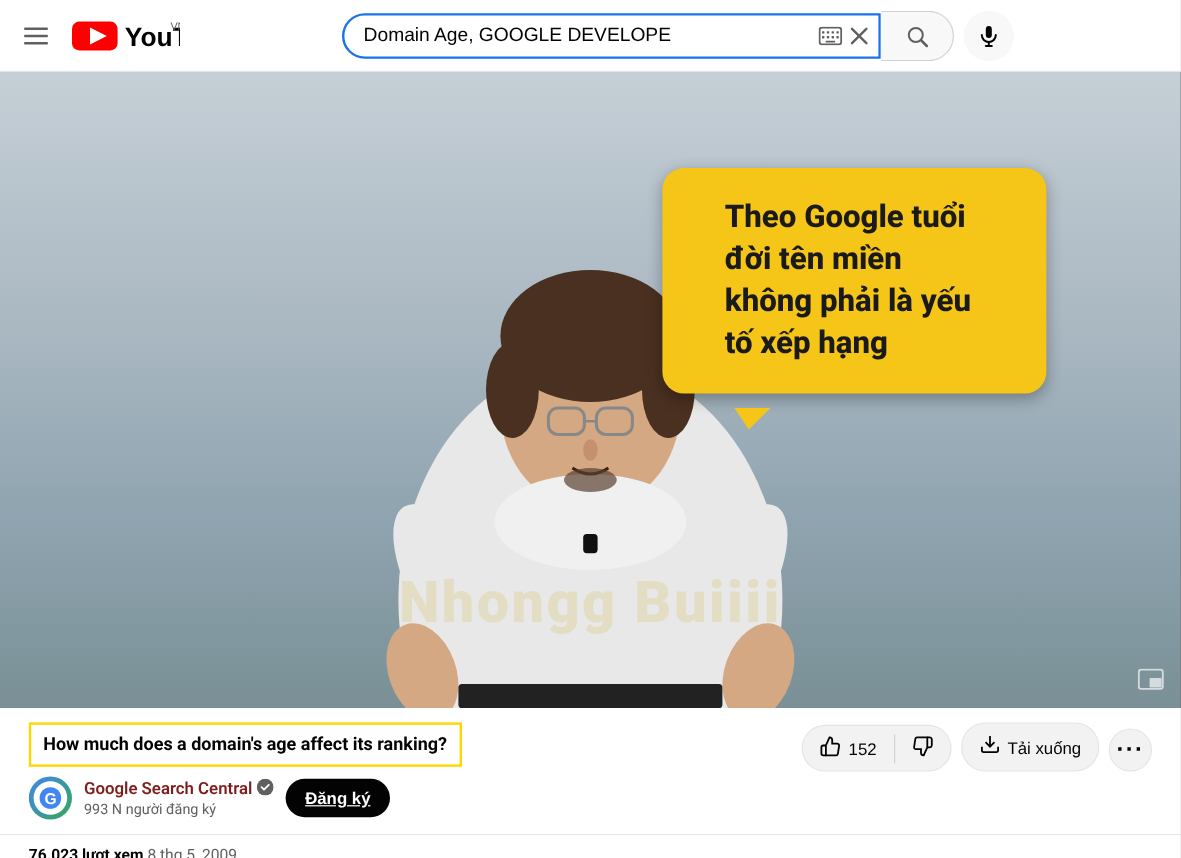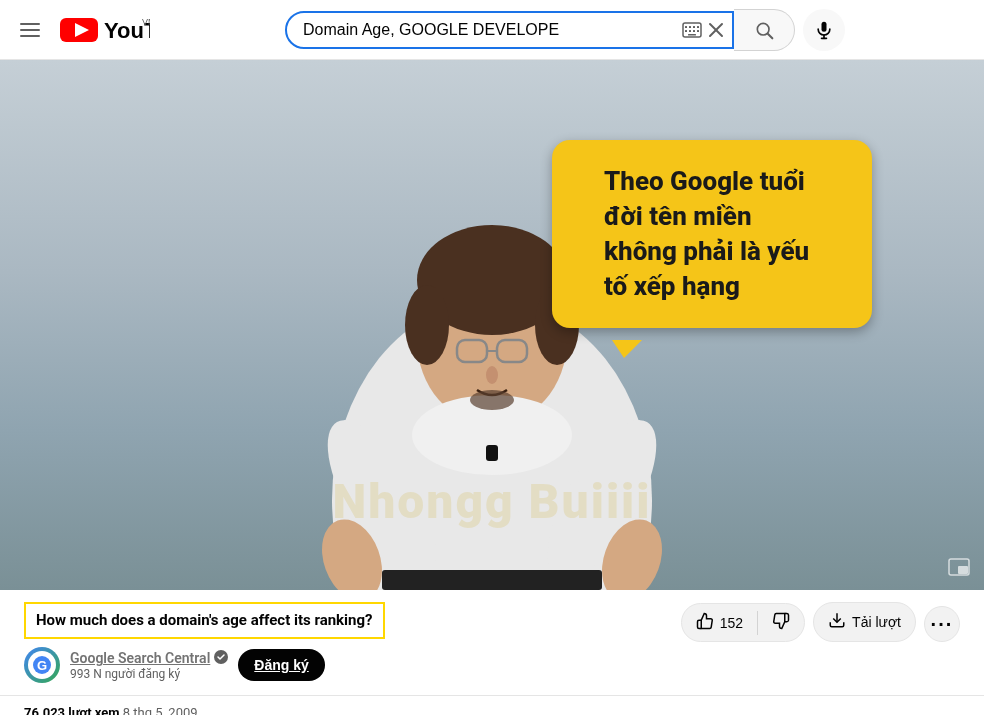--- a/index.html
+++ b/index.html
@@ -247,22 +247,21 @@
       flex-direction: column;
     }
     .channel-name-row {
       display: flex;
       align-items: center;
       gap: 4px;
     }
     .channel-name {
       font-size: 14px;
       font-weight: 600;
-      color: #737373;
-      text-decoration: underline;
+      color: #7f1d1d;
     }
     .verified-icon {
       color: #606060;
       font-size: 14px;
     }
     .subscriber-count {
       font-size: 12px;
       color: #606060;
     }
     .subscribe-btn {
@@ -544,21 +543,21 @@
 
 
       <button class="action-btn">
         <span class="btn-icon">
           <svg width="18" height="18" viewBox="0 0 24 24" fill="none" stroke="#030303" stroke-width="2">
             <path d="M21 15v4a2 2 0 0 1-2 2H5a2 2 0 0 1-2-2v-4"></path>
             <polyline points="7 10 12 15 17 10"></polyline>
             <line x1="12" y1="15" x2="12" y2="3"></line>
           </svg>
         </span>
-        <span>Tải lượt</span>
+        <span>Tải xuống</span>
       </button>
 
 
       <button class="more-btn">
         <span style="letter-spacing:1px; font-weight:bold; color:#030303; font-size:20px;">···</span>
       </button>
     </div>
   </div>
 </div>
 

